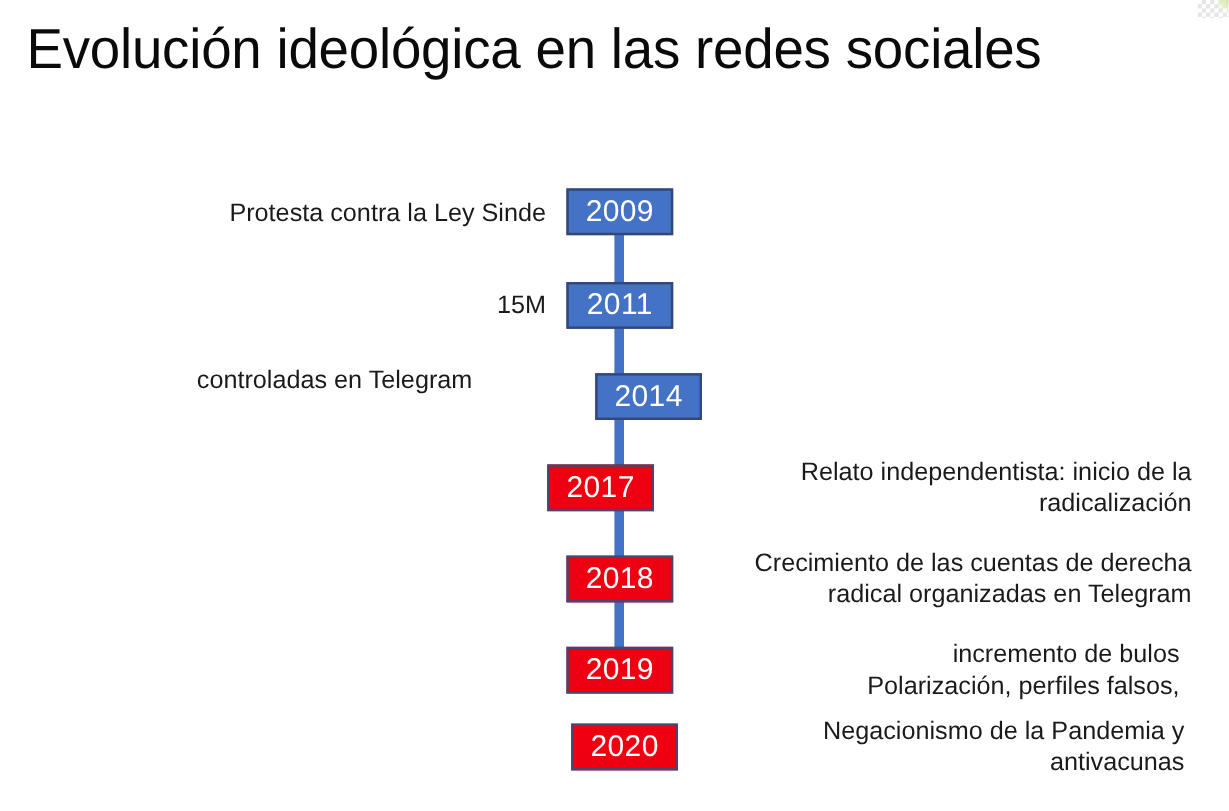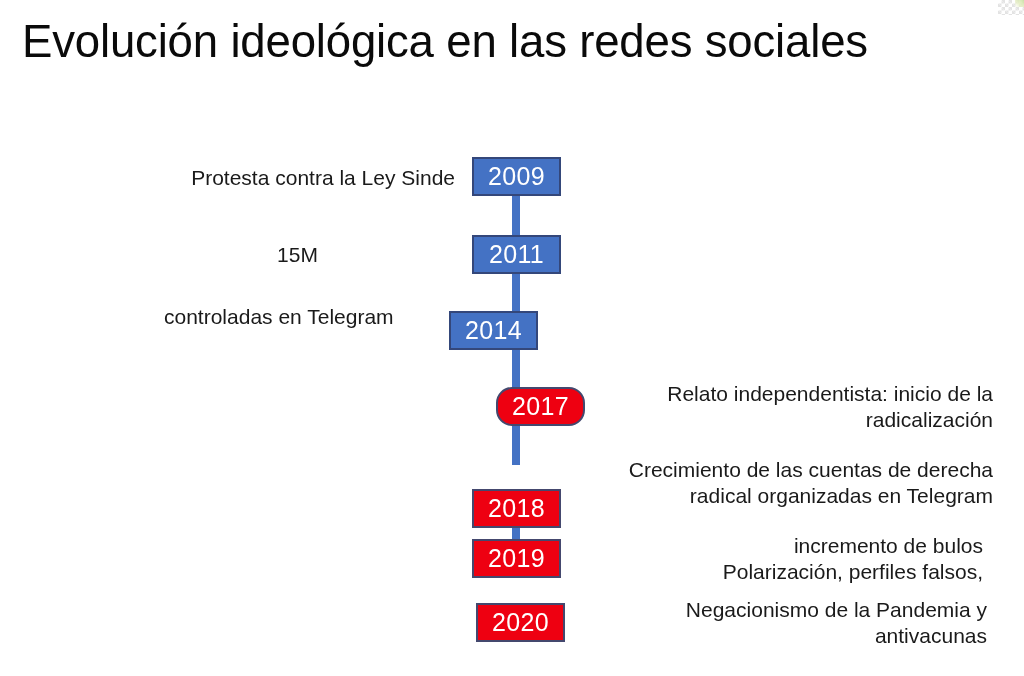--- a/index.html
+++ b/index.html
@@ -117,43 +117,43 @@
     <div class="connector" style="top:423px;height:42px;"></div>
     <div class="connector" style="top:499px;height:42px;"></div>
 
     <div class="tl-label left" style="left:140px; top:165px; width:315px;">
       <div>Protesta contra la Ley Sinde</div>
     </div>
     <div class="tl-box blue" style="left:472px; top:157px;">
       <span>2009</span>
     </div>
 
-    <div class="tl-label left" style="left:140px; top:242px; width:315px;text-align:center;">
+    <div class="tl-label left" style="left:140px; top:242px; width:315px;">
       <div>15M</div>
     </div>
     <div class="tl-box blue" style="left:472px; top:235px;">
       <span>2011</span>
     </div>
 
     <div class="tl-label left" style="left:140px; top:304px; width:316px;">
       <div style="text-align:left; padding-left:24px;">controladas en Telegram</div>
     </div>
-    <div class="tl-box blue" style="left:449px; top:311px;">
+    <div class="tl-box blue" style="left:496px; top:311px;">
       <span>2014</span>
     </div>
 
-    <div class="tl-box red" style="left:496px; top:387px;border-radius:16px;">
+    <div class="tl-box red" style="left:456px; top:387px;">
       <span>2017</span>
     </div>
     <div class="tl-label right" style="left:573px; top:381px; width:420px;">
       <div>Relato independentista: inicio de la</div>
       <div>radicalización</div>
     </div>
 
-    <div class="tl-box red" style="left:472px; top:489px;">
+    <div class="tl-box red" style="left:472px; top:463px;">
       <span>2018</span>
     </div>
     <div class="tl-label right" style="left:573px; top:457px; width:420px;">
       <div>Crecimiento de las cuentas de derecha</div>
       <div>radical organizadas en Telegram</div>
     </div>
 
     <div class="tl-box red" style="left:472px; top:539px;">
       <span>2019</span>
     </div>

